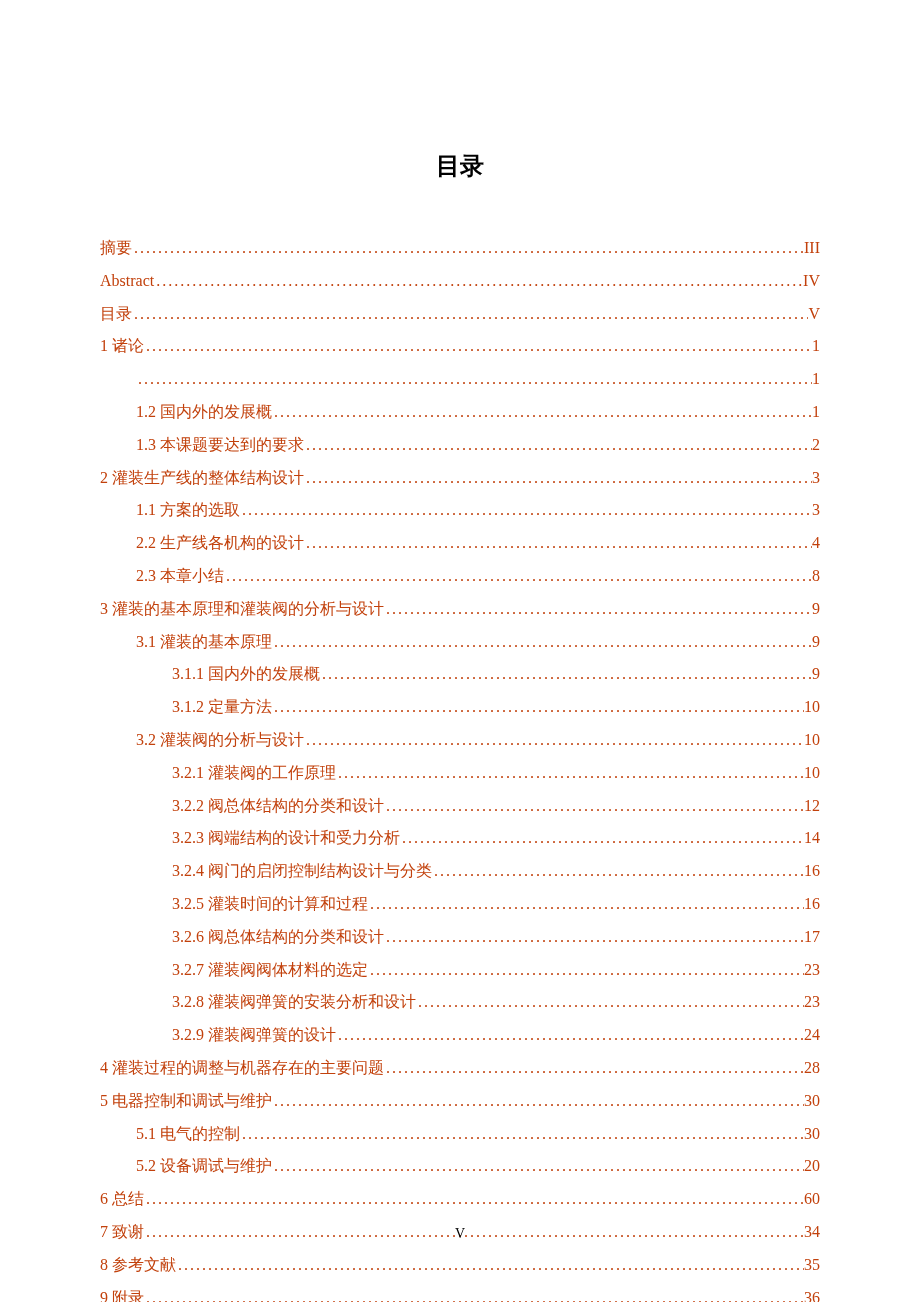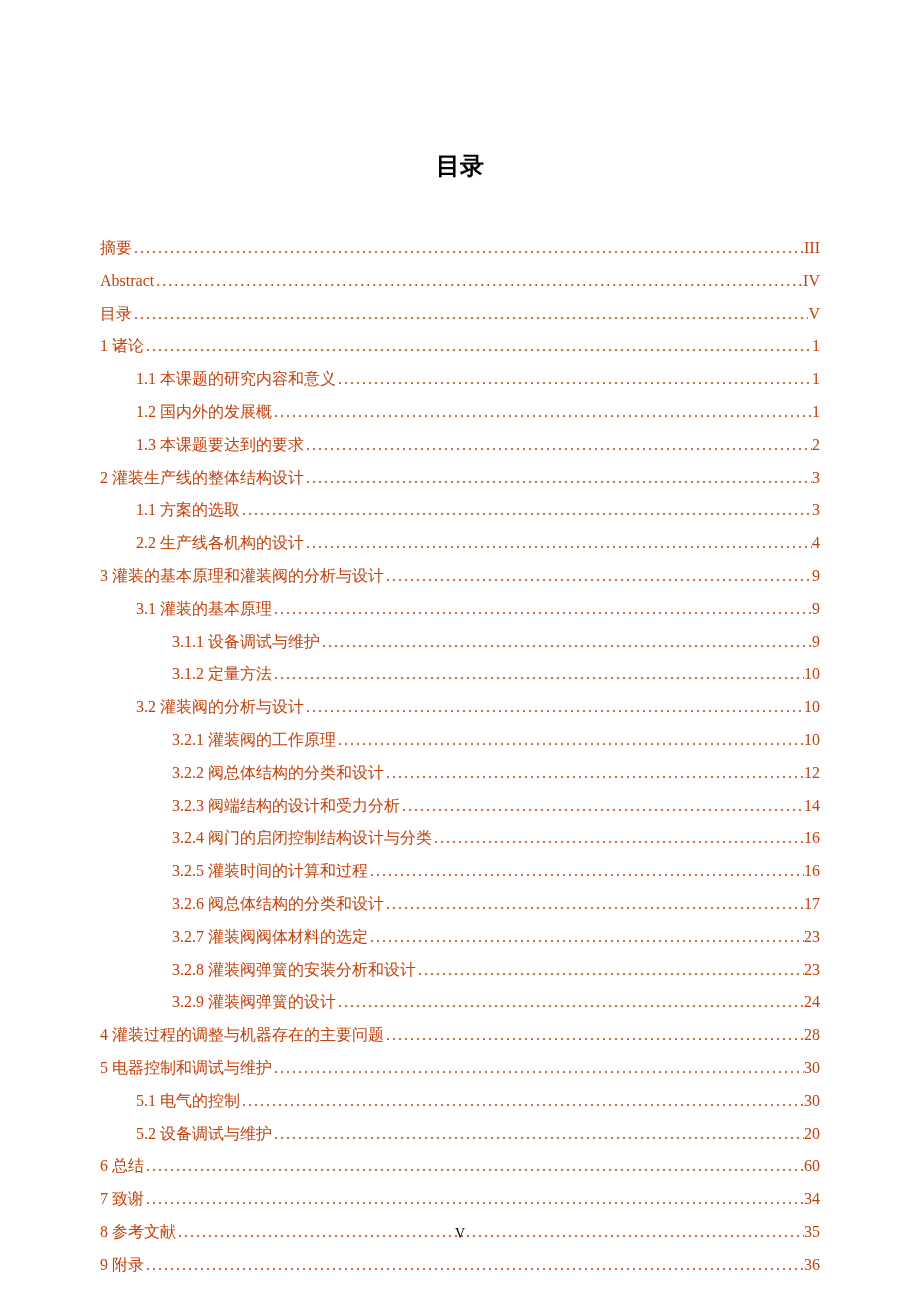--- a/index.html
+++ b/index.html
@@ -87,21 +87,20 @@
       <span class="toc-label">目录</span>
       <span class="toc-dots"></span>
       <span class="toc-page">V</span>
     </div>
     <div class="toc-item level-0">
       <span class="toc-label">1  诸论</span>
       <span class="toc-dots"></span>
       <span class="toc-page">1</span>
     </div>
     <div class="toc-item level-1">
-      <span class="toc-label">1.1  本课题的研究内容和意义</span>
       <span class="toc-dots"></span>
       <span class="toc-page">1</span>
     </div>
     <div class="toc-item level-1">
       <span class="toc-label">1.2 国内外的发展概</span>
       <span class="toc-dots"></span>
       <span class="toc-page">1</span>
     </div>
     <div class="toc-item level-1">
       <span class="toc-label">1.3  本课题要达到的要求</span>
@@ -116,32 +115,37 @@
     <div class="toc-item level-1">
       <span class="toc-label">1.1  方案的选取</span>
       <span class="toc-dots"></span>
       <span class="toc-page">3</span>
     </div>
     <div class="toc-item level-1">
       <span class="toc-label">2.2  生产线各机构的设计</span>
       <span class="toc-dots"></span>
       <span class="toc-page">4</span>
     </div>
+    <div class="toc-item level-1">
+      <span class="toc-label">2.3  本章小结</span>
+      <span class="toc-dots"></span>
+      <span class="toc-page">8</span>
+    </div>
     <div class="toc-item level-0">
       <span class="toc-label">3  灌装的基本原理和灌装阀的分析与设计</span>
       <span class="toc-dots"></span>
       <span class="toc-page">9</span>
     </div>
     <div class="toc-item level-1">
       <span class="toc-label">3.1  灌装的基本原理</span>
       <span class="toc-dots"></span>
       <span class="toc-page">9</span>
     </div>
     <div class="toc-item level-2">
-      <span class="toc-label">3.1.1  设备调试与维护</span>
+      <span class="toc-label">3.1.1  国内外的发展概</span>
       <span class="toc-dots"></span>
       <span class="toc-page">9</span>
     </div>
     <div class="toc-item level-2">
       <span class="toc-label">3.1.2  定量方法</span>
       <span class="toc-dots"></span>
       <span class="toc-page">10</span>
     </div>
     <div class="toc-item level-1">
       <span class="toc-label">3.2  灌装阀的分析与设计</span>

